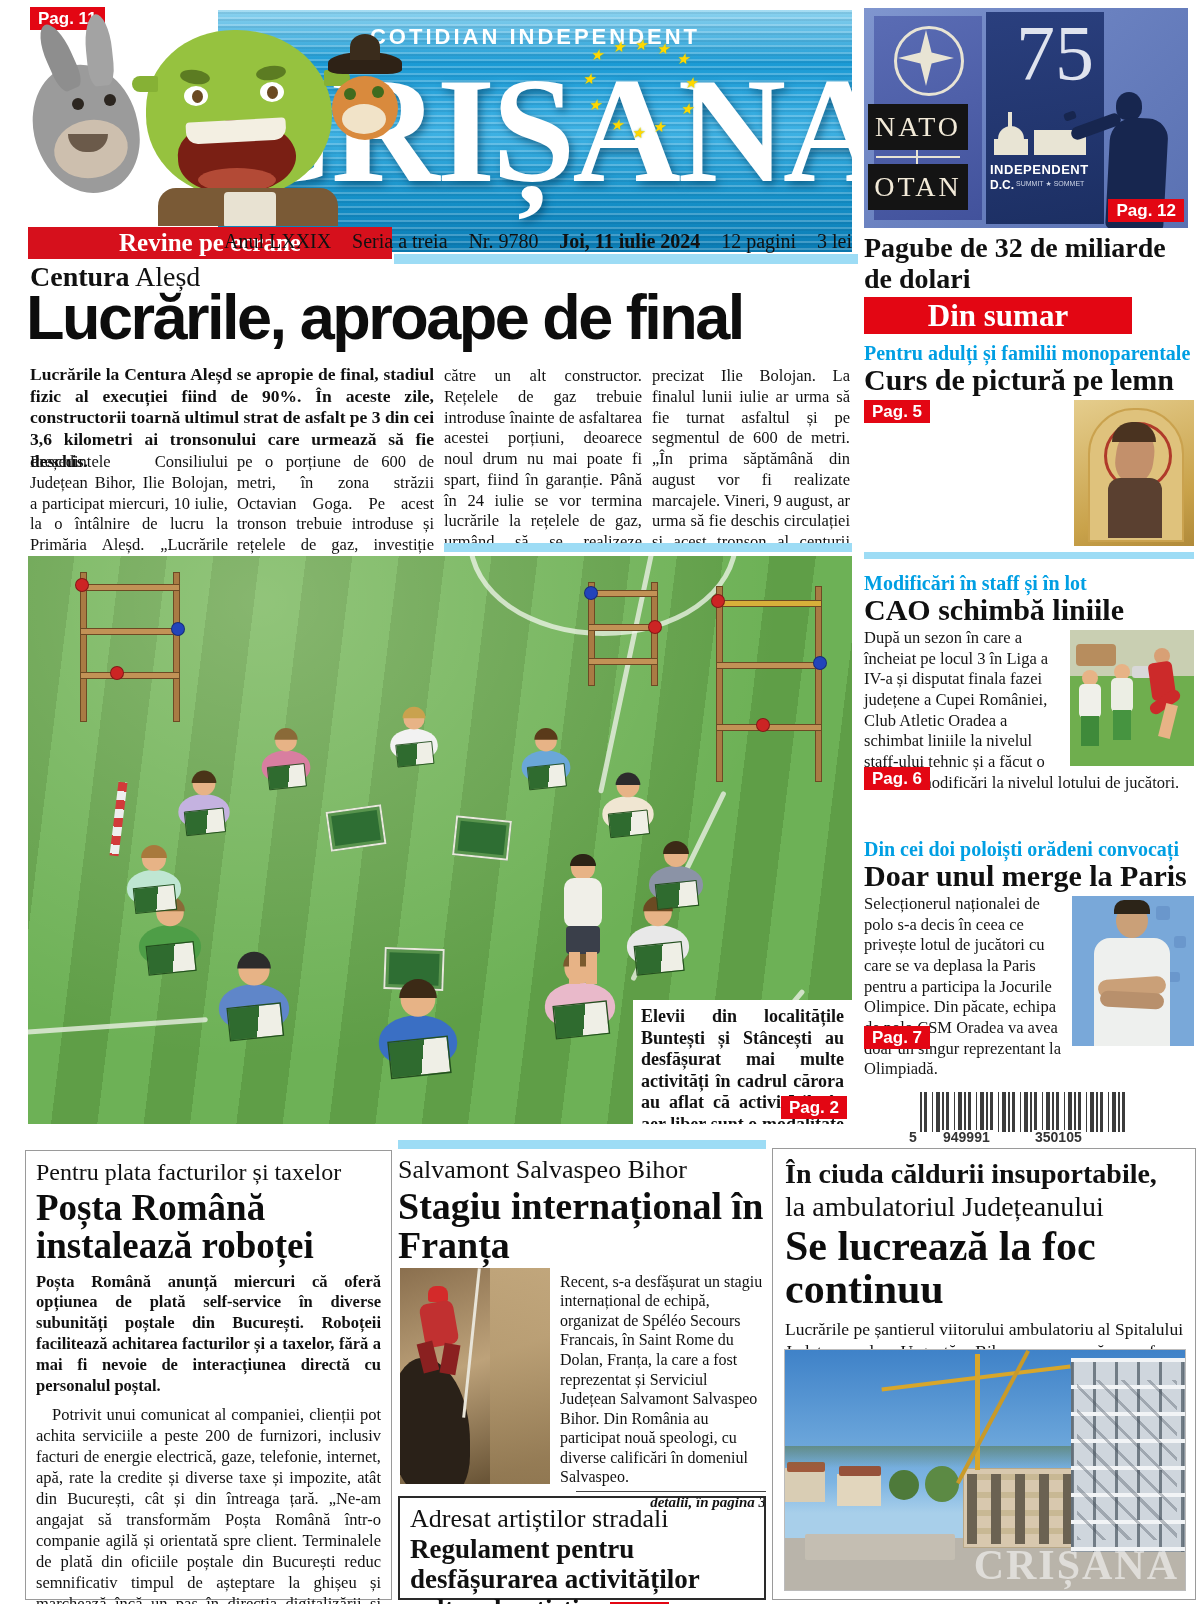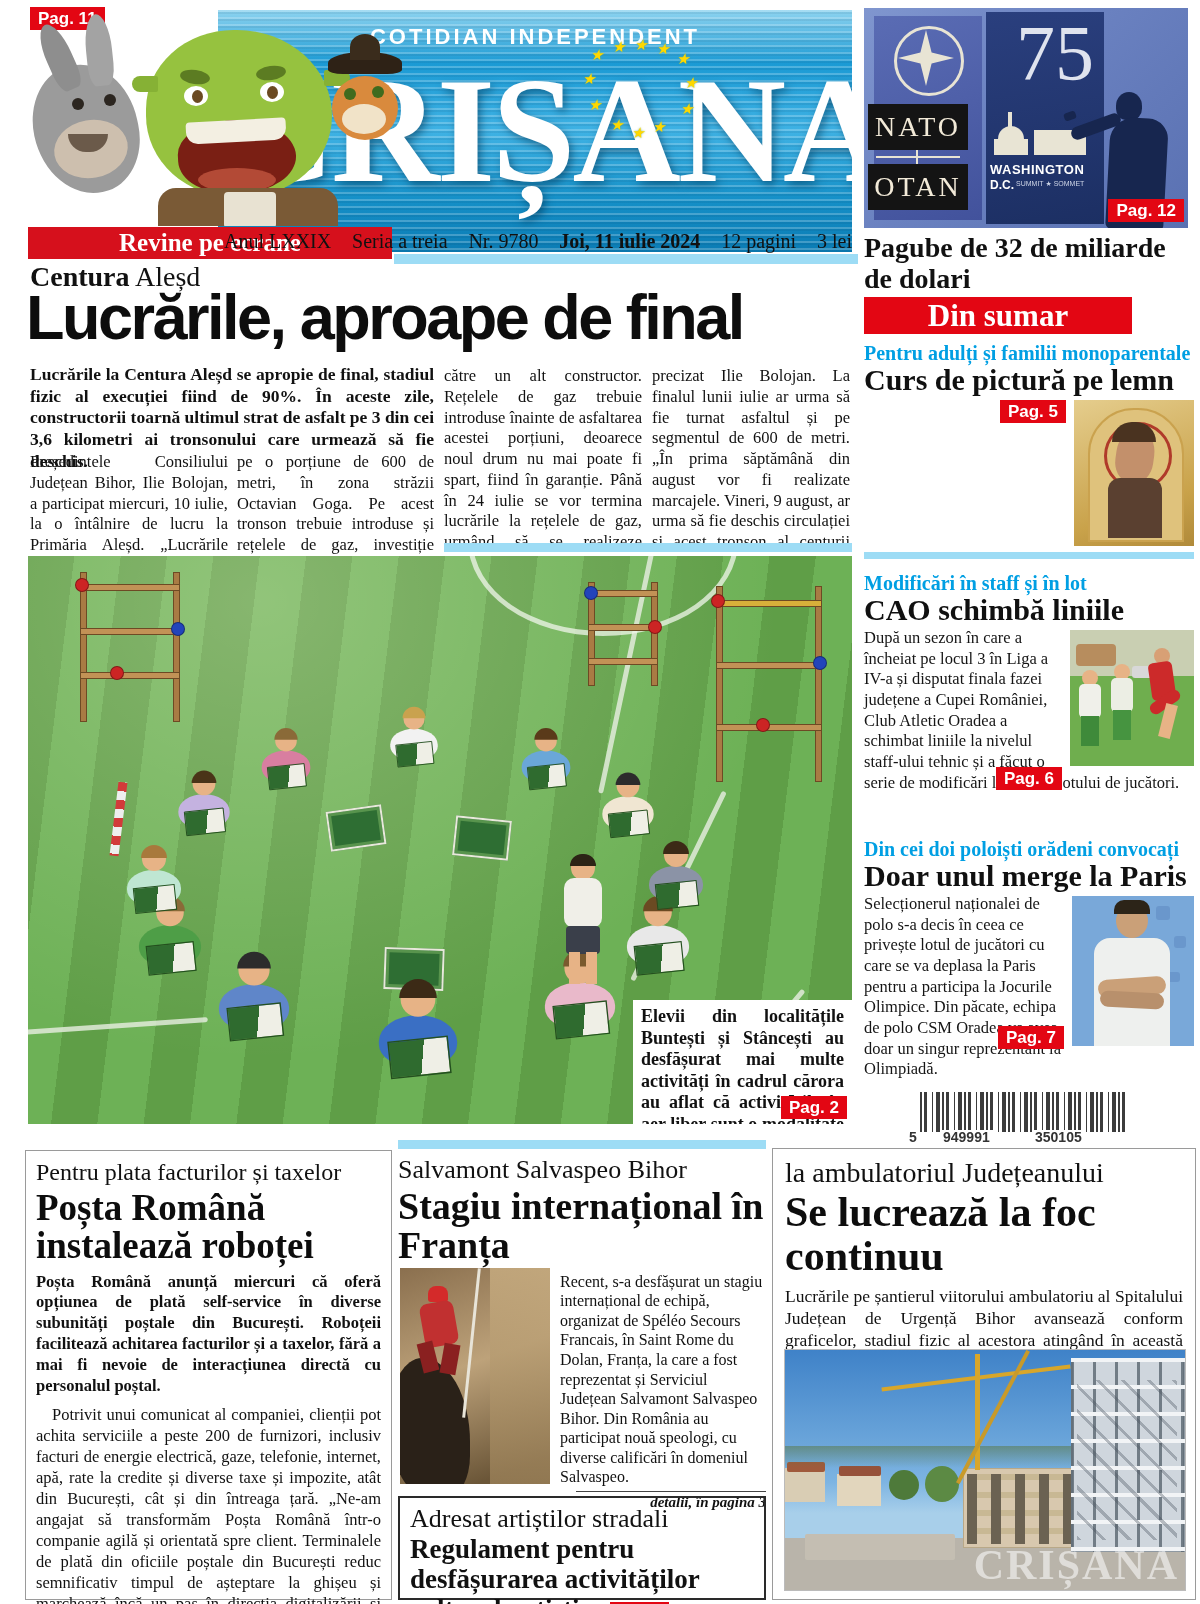--- a/index.html
+++ b/index.html
@@ -69,21 +69,21 @@
   #nato i{position:absolute;display:block}
   #natoL{left:10px;top:8px;width:108px;height:204px;background:linear-gradient(160deg,#5a6cb4,#42529c)}
   #natoM{left:122px;top:4px;width:118px;height:212px;background:linear-gradient(170deg,#2a3f7e,#1c2f63)}
   .natobox{position:absolute;left:4px;width:100px;height:46px;background:#141414;color:#f2ead8;
     font:28px/46px "Liberation Serif",serif;text-align:center;letter-spacing:3px}
   #sumhead{left:864px;top:232px;width:324px;font:bold 28px/1.12 "Liberation Serif",serif}
   #dinsumar{left:864px;top:297px;width:268px;height:37px;background:#e30613;color:#fff;
     font:bold 31px/37px "Liberation Serif",serif;text-align:center}
   .ssec{position:absolute;left:864px;width:330px}
   .sphoto{float:right;margin:2px 0 4px 8px;position:relative}
-  .sbadge{text-align:right;margin-top:5px}
+  .sbadge{margin-top:5px}
   
   #barcode{left:906px;top:1092px;width:236px;height:52px}
   #barcode .bars{position:absolute;left:14px;top:0;width:208px;height:40px;
     background:repeating-linear-gradient(90deg,#3c3c3c 0 2px,#fff 2px 4px,#3c3c3c 4px 7px,#fff 7px 12px,#3c3c3c 12px 13px,#fff 13px 16px,#3c3c3c 16px 20px,#fff 20px 22px)}
   #barcode .num{position:absolute;top:38px;font:bold 14px/1 "Liberation Sans",sans-serif;color:#333;background:#fff;padding:0 3px}
   
   #postabox{left:25px;top:1150px;width:367px;height:450px;border:1px solid #9a9a9a;
     padding:8px 10px;box-sizing:border-box}
   .bkick{font:24px/1.15 "Liberation Serif",serif}
   .bkick b{font-weight:normal}
@@ -319,21 +319,21 @@
        clip-path:polygon(50% 0,60% 40%,100% 50%,60% 60%,50% 100%,40% 60%,0 50%,40% 40%)"></i>
     <div class="natobox" style="top:96px">NATO</div>
     <i style="left:12px;top:148px;width:84px;height:2px;background:#e8e4d4"></i>
     <i style="left:52px;top:142px;width:2px;height:14px;background:#e8e4d4"></i>
     <div class="natobox" style="top:156px">OTAN</div>
     <div class="abs" style="left:146px;top:8px;width:90px;color:#dfe3ee;font:78px/0.95 'Liberation Serif',serif;text-align:center">75</div>
     <i style="left:134px;top:118px;width:26px;height:13px;background:#e8e4d4;border-radius:13px 13px 0 0"></i>
     <i style="left:144px;top:104px;width:4px;height:16px;background:#e8e4d4"></i>
     <i style="left:130px;top:131px;width:34px;height:16px;background:#e8e4d4"></i>
     <i style="left:170px;top:122px;width:52px;height:25px;background:#e8e4d4"></i>
-    <div class="abs" style="left:126px;top:154px;color:#fff;font:bold 13px/1.2 'Liberation Sans',sans-serif;letter-spacing:.5px">WASHINGTON</div>
+    <div class="abs" style="left:126px;top:154px;color:#fff;font:bold 13px/1.2 'Liberation Sans',sans-serif;letter-spacing:.5px">INDEPENDENT</div>
     <div class="abs" style="left:126px;top:170px;color:#fff;font:bold 12px/1.2 'Liberation Sans',sans-serif">D.C.</div>
     <div class="abs" style="left:152px;top:172px;color:#cdd4e6;font:7px/1.2 'Liberation Sans',sans-serif">SUMMIT ★ SOMMET</div>
     <i style="left:252px;top:84px;width:26px;height:28px;background:#17264f;border-radius:50% 50% 40% 40%"></i>
     <i style="left:244px;top:110px;width:58px;height:112px;background:#17264f;border-radius:24px 20px 6px 6px;transform:rotate(3deg)"></i>
     <i style="left:206px;top:112px;width:52px;height:13px;background:#17264f;border-radius:7px;transform:rotate(-20deg)"></i>
     <i style="left:200px;top:104px;width:12px;height:8px;background:#17264f;border-radius:3px;transform:rotate(-20deg)"></i>
     <div class="pbadge abs" style="right:4px;bottom:6px">Pag. 12</div>
   </div>
   <div class="abs" id="sumhead">Pagube de 32 de miliarde de dolari</div>
   <div class="abs" id="dinsumar">Din sumar</div>
@@ -432,20 +432,21 @@
     <div id="regbox">
       <div class="bkick" style="font-size:26px"><b>Adresat artiștilor</b><span> stradali</span></div>
       <div style="font:bold 27px/1.12 'Liberation Serif',serif">
         <span>Regulament pentru desfășurarea activităților cultural-artistice</span>
         <span class="pbadge" style="font-size:16px">Pag.8</span>
       </div>
     </div>
   </div>
 
   <div class="abs" id="ambbox">
+    <div style="font:bold 28px/1.2 'Liberation Serif',serif">În ciuda căldurii insuportabile,</div>
     <div style="font:28px/1.15 'Liberation Serif',serif">la ambulatoriul Județeanului</div>
     <div class="bhead" style="font-size:42px">Se lucrează la foc continuu</div>
     <div class="bbody" style="font-size:17.5px">
       <span>Lucrările pe șantierul viitorului ambulatoriu al Spitalului Județean de Urgență Bihor avansează conform graficelor, stadiul fizic al acestora atingând în această săptămână un procent de 37%.</span>
       <span class="contline" style="display:inline-block;width:160px;float:right">detalii, în pagina 3</span>
     </div>
     <div id="conphoto">
       <i style="left:0;bottom:0;width:400px;height:52px;background:#b9b4aa"></i>
       <i style="left:20px;bottom:30px;width:150px;height:26px;background:#c4beb2;border-radius:2px"></i>
       <i style="left:0px;top:118px;width:40px;height:34px;background:#d9cdb4"></i>

